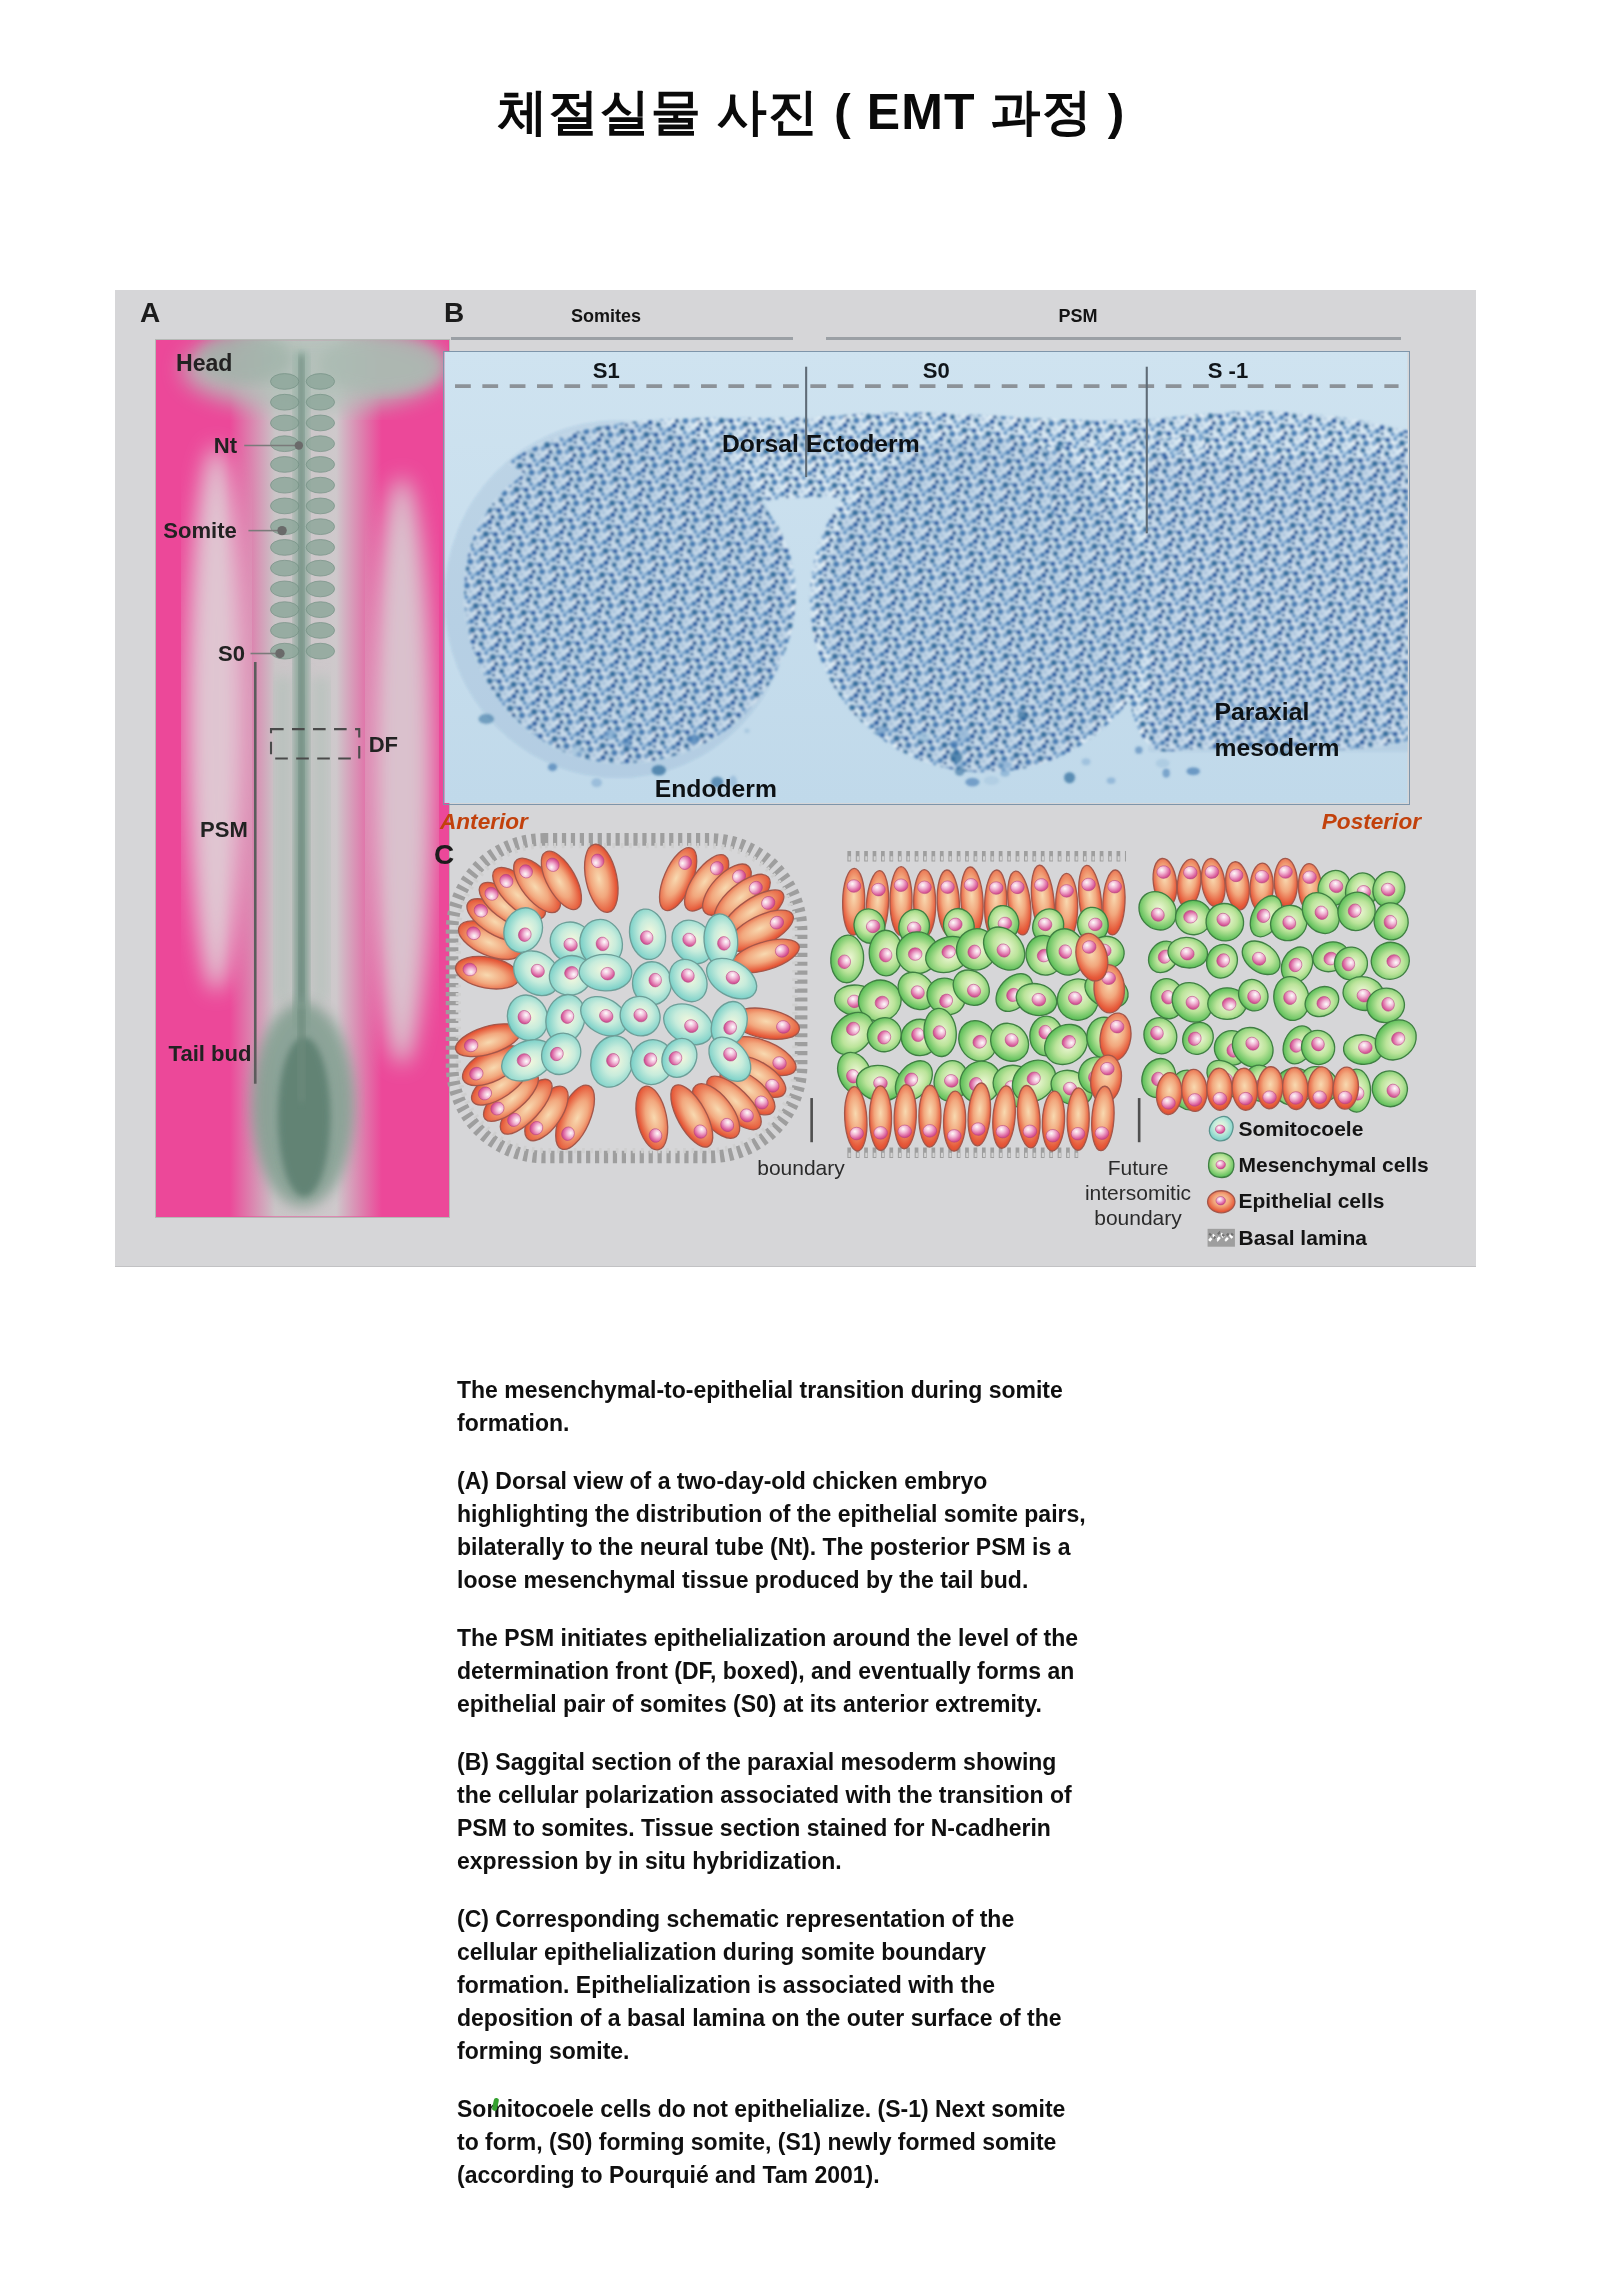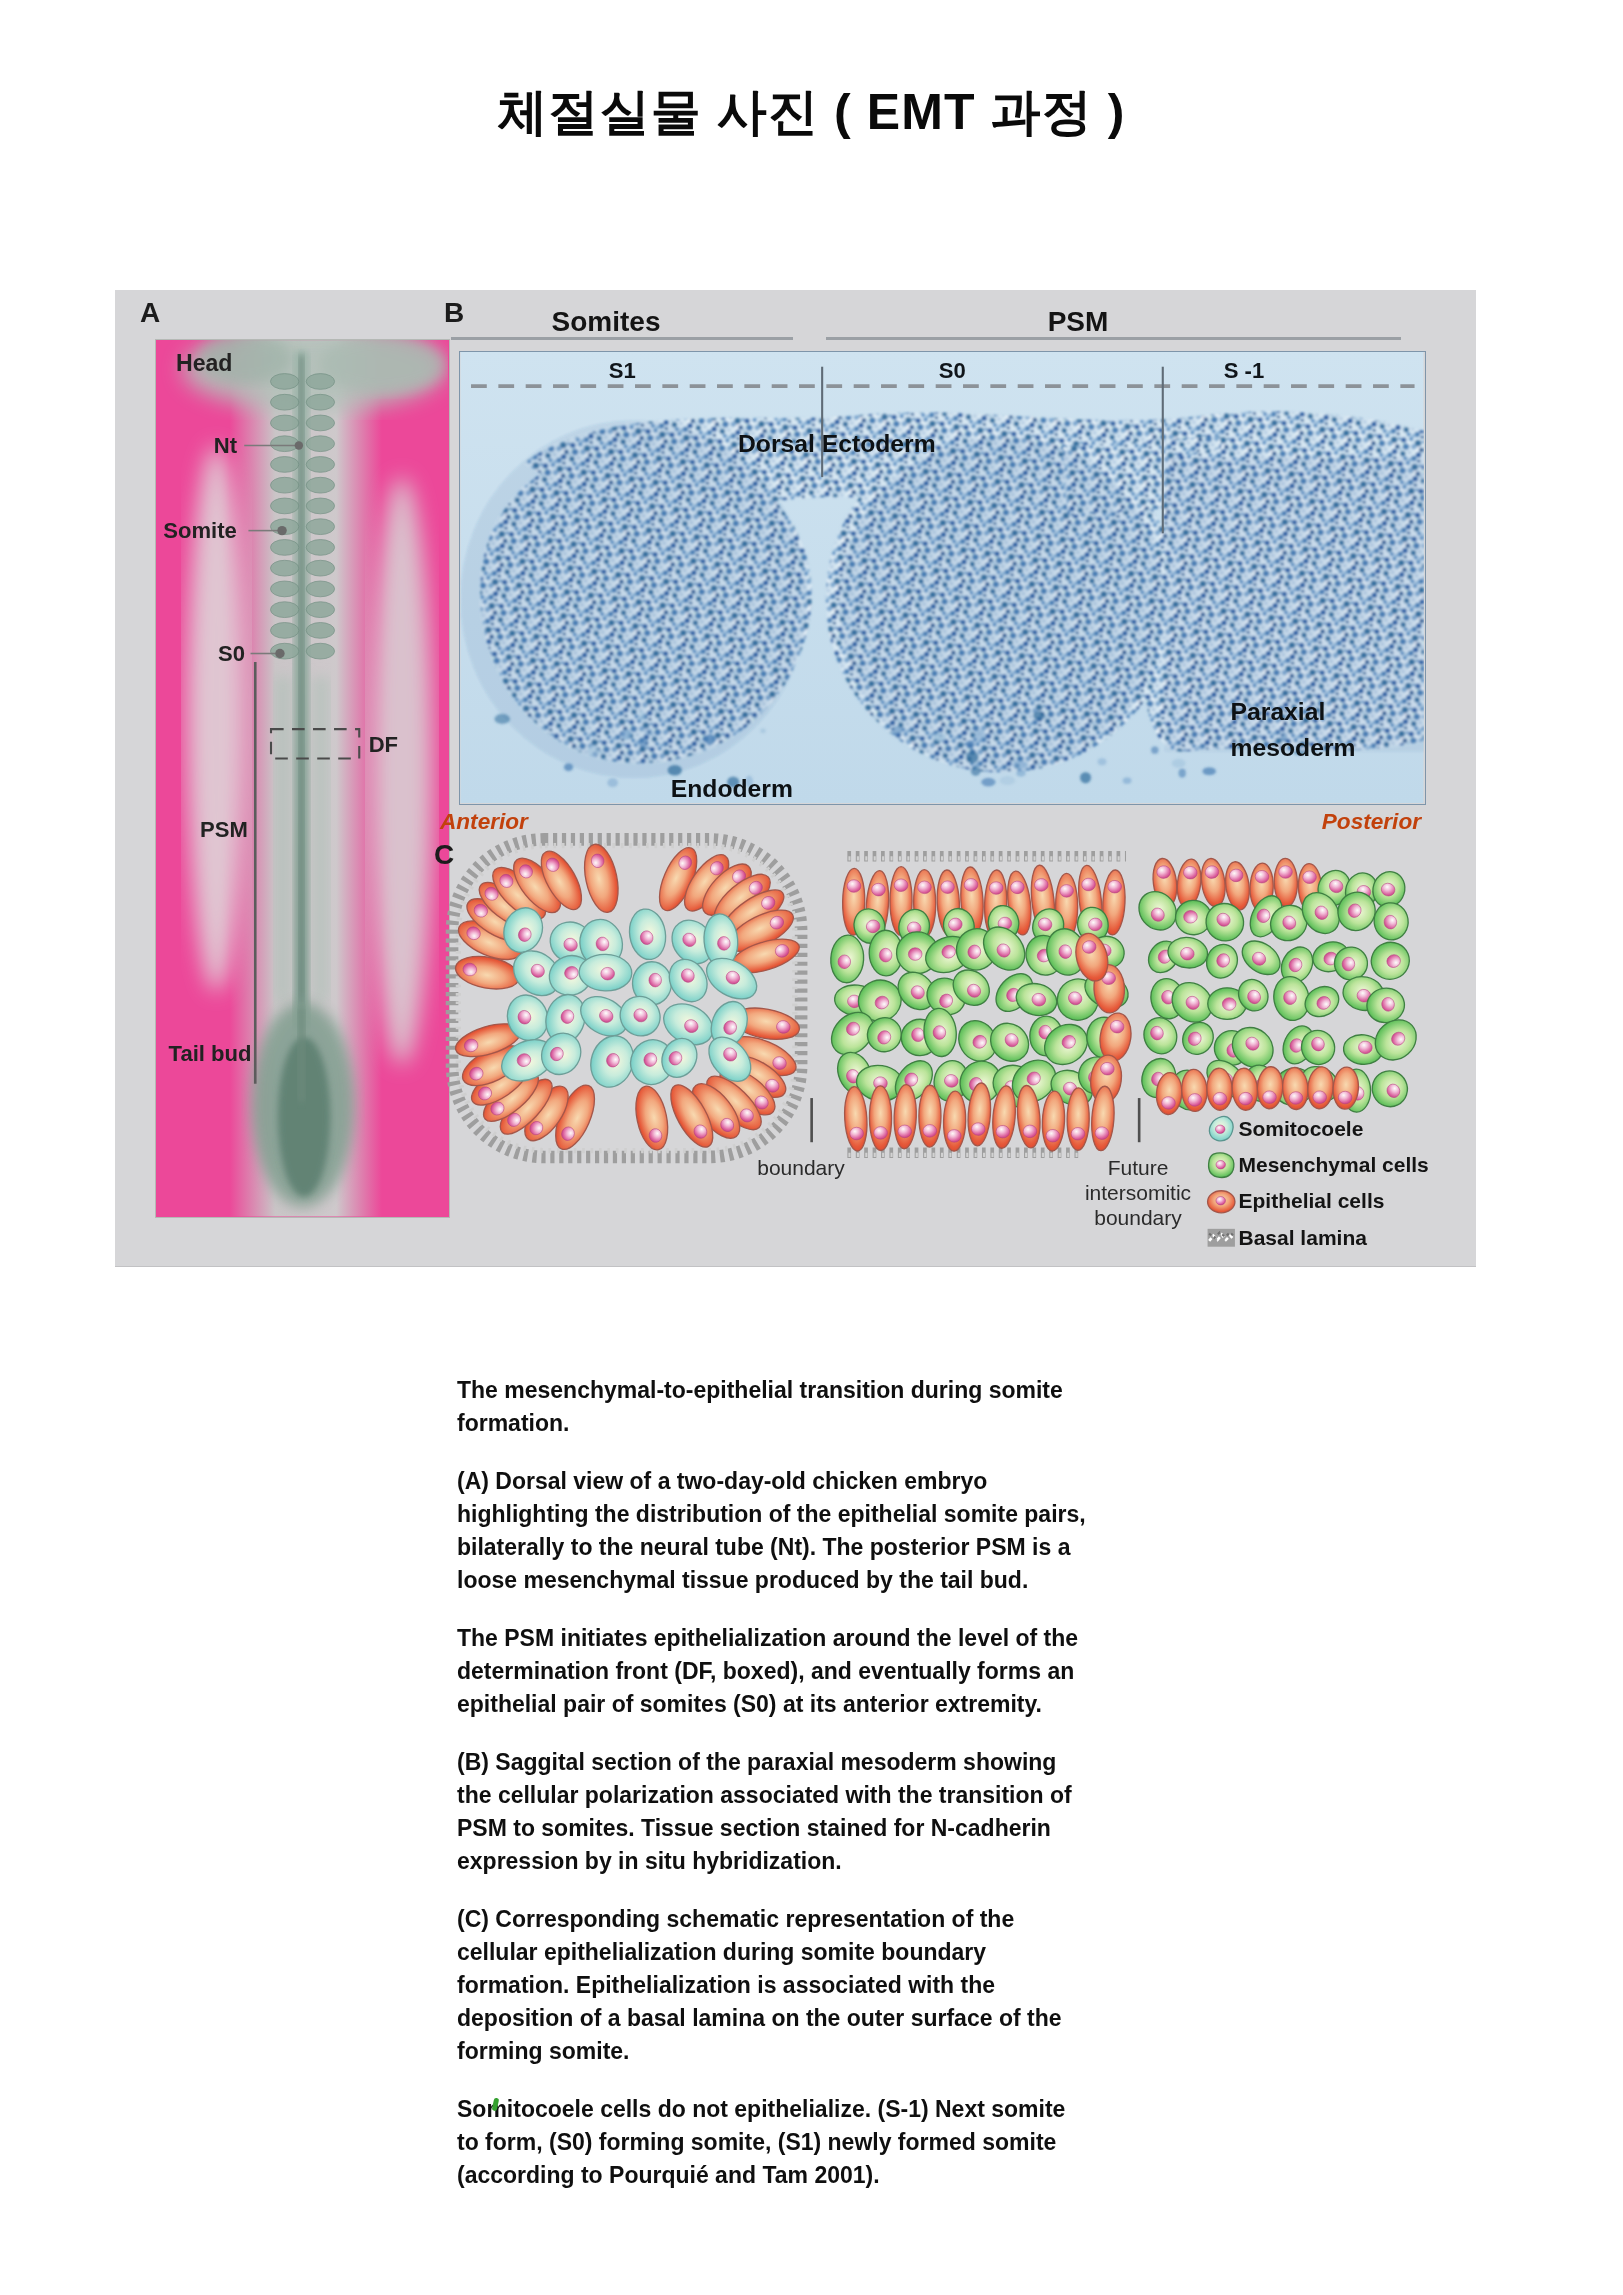--- a/index.html
+++ b/index.html
@@ -6,21 +6,21 @@
   body{width:1623px;height:2295px;position:relative;background:#ffffff;
        font-family:"Liberation Sans","DejaVu Sans",sans-serif;overflow:hidden;}
   .abs{position:absolute;}
   .page-title{left:0;top:79px;width:1623px;text-align:center;font-size:50px;
               font-weight:700;color:#0a0a0a;letter-spacing:1.1px;}
   .figure-panel{left:115px;top:290px;width:1361px;height:976px;background:#d6d6d8;
                 border-bottom:1.1px solid #c2c2c4;}
   .panel-letter{font-size:28px;font-weight:600;color:#1c1c1c;}
   .photo-frame{left:40px;top:49px;width:295px;height:879px;background:#ec4899;
                border:1.1px solid #b5b9b5;box-sizing:border-box;}
-  .b-header{font-size:28px;font-weight:700;color:#141414;transform:translateX(-50%);}
+  .b-header{font-size:18px;font-weight:700;color:#141414;transform:translateX(-50%);}
   .b-underline{height:2.6px;background:#9ba0a5;}
   .dir-label{font-size:22.6px;font-weight:600;font-style:italic;color:#c2410c;}
   .small-fig-label{font-size:21px;font-weight:400;color:#2b2b2b;text-align:center;
                    transform:translateX(-50%);line-height:25px;white-space:pre-line;}
   .legend{left:1091px;top:823px;display:flex;flex-direction:column;gap:4.2px;}
   .legend-row{display:flex;align-items:center;gap:2px;height:32px;}
   .legend-label{font-size:21px;font-weight:600;color:#141414;white-space:nowrap;}
   .caption{left:449px;top:1374px;width:715px;color:#0f0f0f;margin-left:8px;}
   .caption p{margin:0 0 25px 0;font-size:23px;line-height:33px;font-weight:700;
              white-space:pre-line;}
@@ -123,21 +123,21 @@
       <text x="24" y="1372" font-size="42" font-weight="600" fill="#222">Tail bud</text>
     </svg>
   </div>
 
   <div class="abs panel-letter" style="left:329px;top:7.4px;">B</div>
   <div class="abs b-header" style="left:491px;top:16px;">Somites</div>
   <div class="abs b-underline" style="left:336px;top:47px;width:342px;"></div>
   <div class="abs b-header" style="left:963px;top:16px;">PSM</div>
   <div class="abs b-underline" style="left:711px;top:47px;width:575px;"></div>
 
-  <div class="abs" style="left:344px;top:61px;width:967px;height:454px;border:1.6px solid #7e95aa;box-sizing:border-box;">
+  <div class="abs" style="left:328px;top:61px;width:967px;height:454px;border:1.6px solid #7e95aa;box-sizing:border-box;">
     <svg width="964" height="451" viewBox="0 0 1832 858">
       <defs>
         <linearGradient id="histBg" x1="0" y1="0" x2="0" y2="1">
           <stop offset="0" stop-color="#cfe3f0"></stop>
             <stop offset="1" stop-color="#c0d9ea"></stop>
         </linearGradient>
         <pattern id="speck" width="46" height="46" patternUnits="userSpaceOnUse" patternTransform="rotate(8)">
           <rect width="46" height="46" fill="#d7e7f2"></rect>
           <circle cx="6" cy="8" r="5" fill="#2f62a4"></circle>
             <circle cx="20" cy="4" r="4" fill="#5e92c4"></circle>

